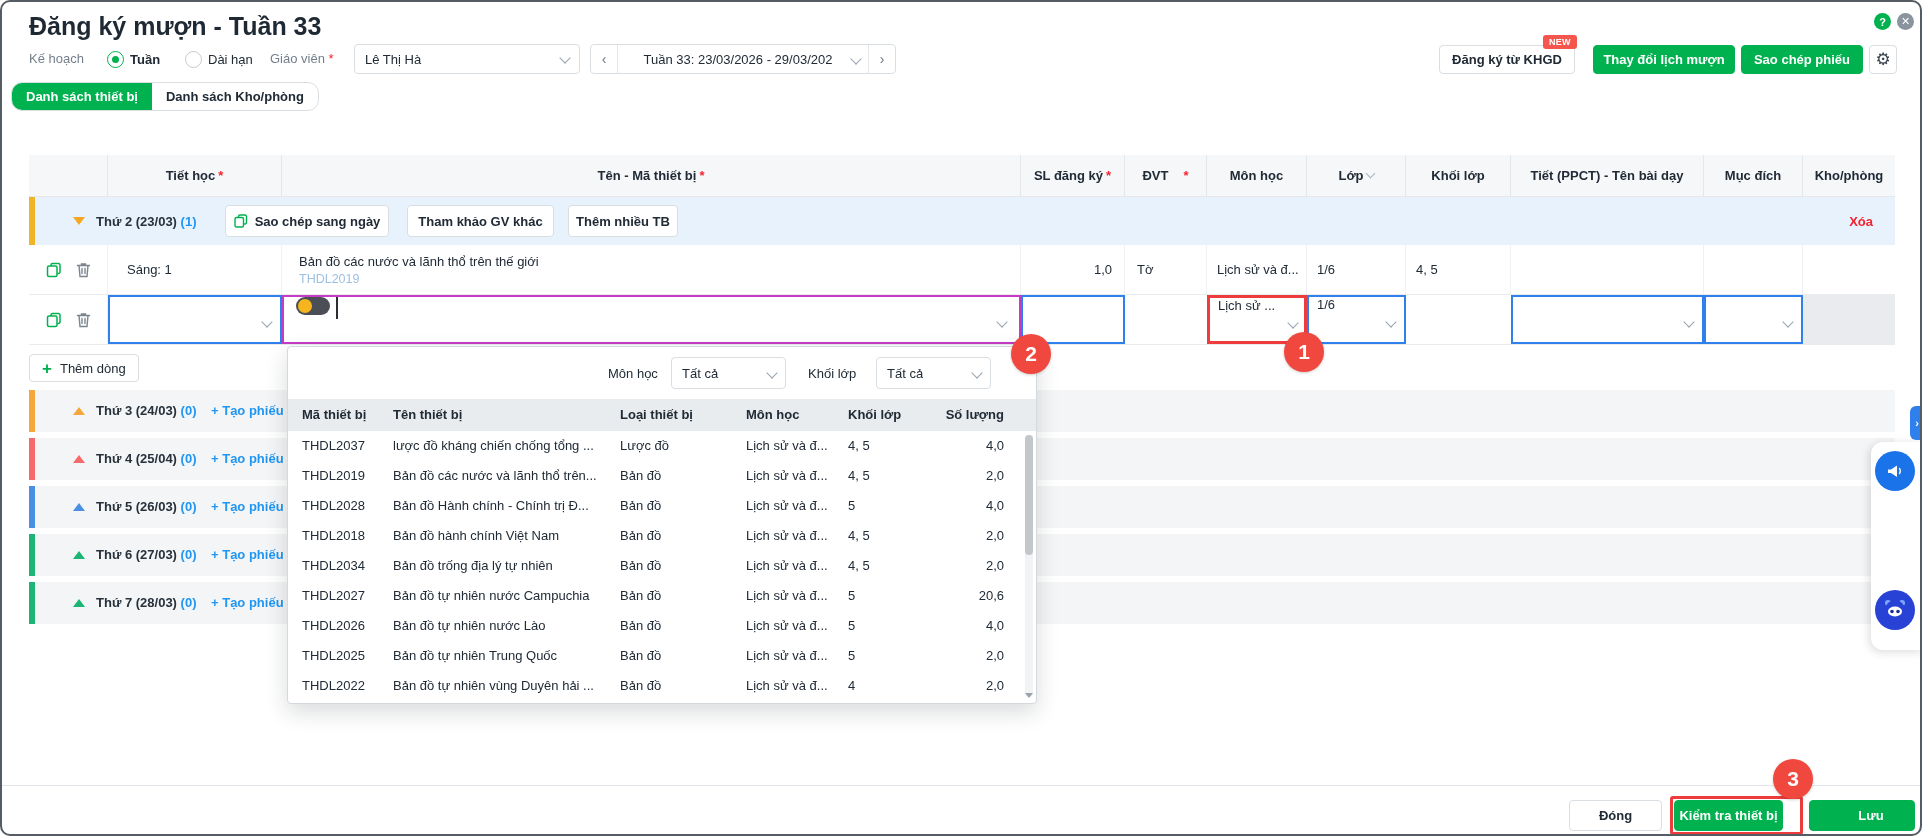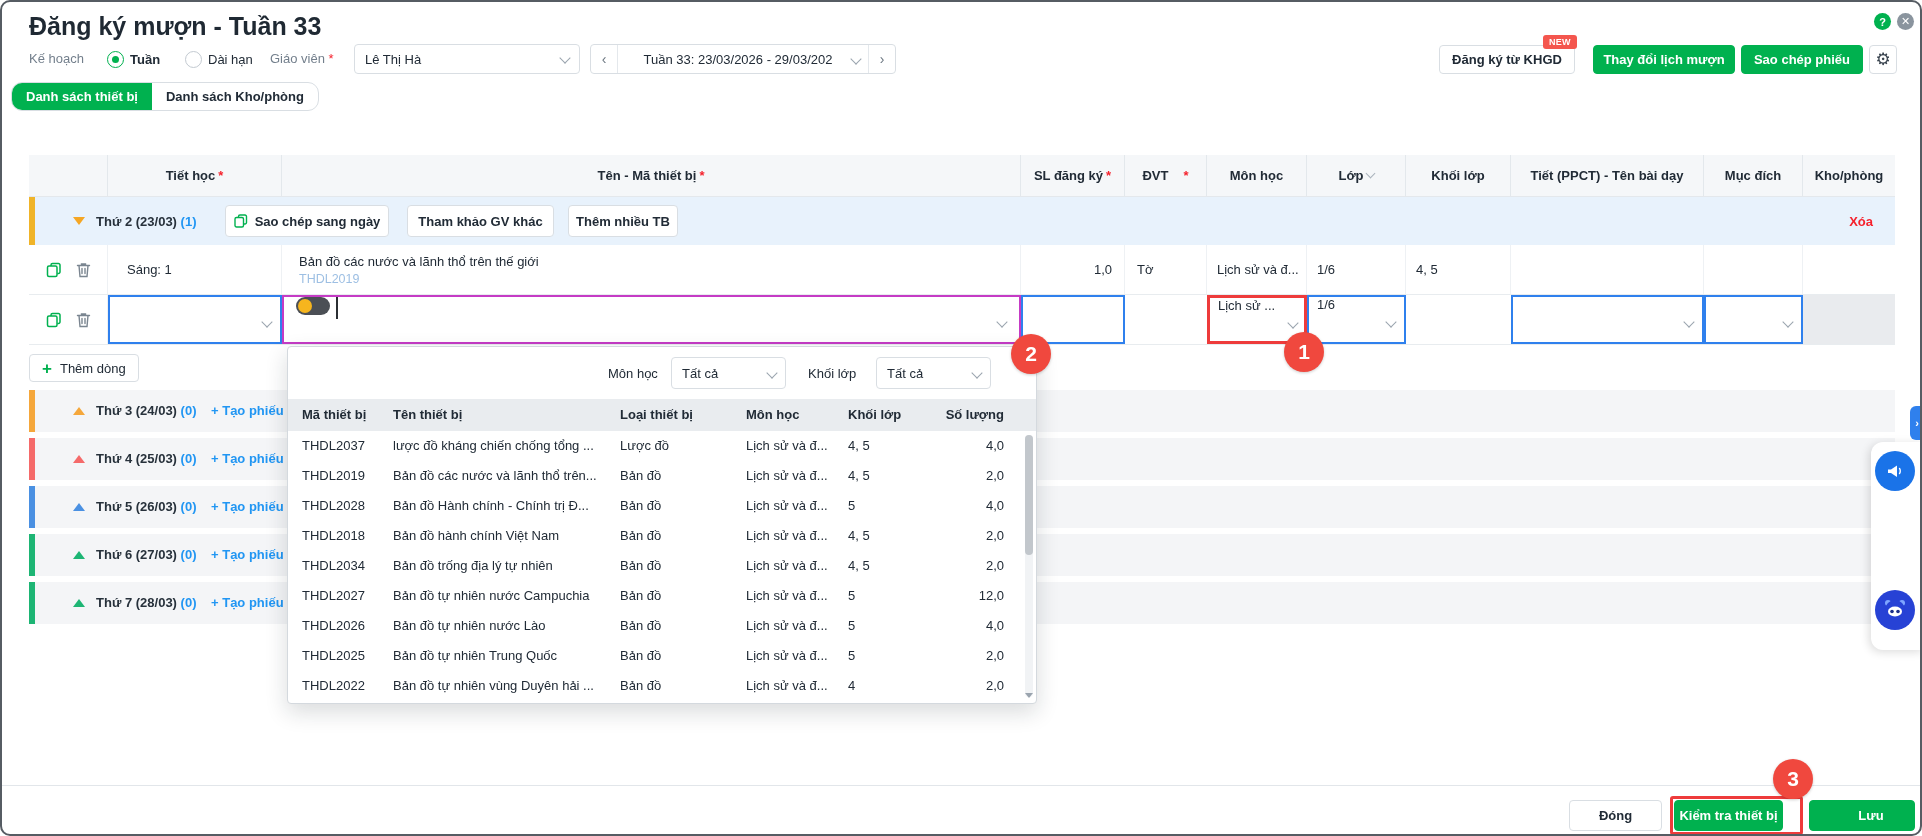--- a/index.html
+++ b/index.html
@@ -311,21 +311,21 @@
 
   <div class="stripe" style="top:388px;">
     <div class="daybar" style="background:#f5a73b;"></div>
     <div class="tri-up" style="border-bottom-color:#f5a73b;"></div>
     <div class="day-label" style="top:13px;"><span>Thứ 3 (24/03)</span> <span class="day-count">(0)</span></div>
     <div class="day-action" style="top:13px;">+ Tạo phiếu</div>
   </div>
   <div class="stripe" style="top:436px;">
     <div class="daybar" style="background:#f56a6a;"></div>
     <div class="tri-up" style="border-bottom-color:#f56a6a;"></div>
-    <div class="day-label" style="top:13px;"><span>Thứ 4 (25/03)</span> <span class="day-count">(0)</span></div>
+    <div class="day-label" style="top:13px;"><span>Thứ 4 (25/04)</span> <span class="day-count">(0)</span></div>
     <div class="day-action" style="top:13px;">+ Tạo phiếu</div>
   </div>
   <div class="stripe" style="top:484px;">
     <div class="daybar" style="background:#4a90e2;"></div>
     <div class="tri-up" style="border-bottom-color:#4a90e2;"></div>
     <div class="day-label" style="top:13px;"><span>Thứ 5 (26/03)</span> <span class="day-count">(0)</span></div>
     <div class="day-action" style="top:13px;">+ Tạo phiếu</div>
   </div>
   <div class="stripe" style="top:532px;">
     <div class="daybar" style="background:#1db574;"></div>
@@ -401,21 +401,21 @@
           <div class="pr-col x-subj">Lịch sử và đ...</div>
         <div class="pr-col x-grade">4, 5</div>
           <div class="pr-col x-qty">2,0</div>
       </div>
       <div class="pp-row">
         <div class="pr-col x-code">THDL2027</div>
           <div class="pr-col x-name">Bản đồ tự nhiên nước Campuchia</div>
         <div class="pr-col x-type">Bản đồ</div>
           <div class="pr-col x-subj">Lịch sử và đ...</div>
         <div class="pr-col x-grade">5</div>
-          <div class="pr-col x-qty">12,0</div>
+          <div class="pr-col x-qty">20,6</div>
       </div>
       <div class="pp-row">
         <div class="pr-col x-code">THDL2026</div>
           <div class="pr-col x-name">Bản đồ tự nhiên nước Lào</div>
         <div class="pr-col x-type">Bản đồ</div>
           <div class="pr-col x-subj">Lịch sử và đ...</div>
         <div class="pr-col x-grade">5</div>
           <div class="pr-col x-qty">4,0</div>
       </div>
       <div class="pp-row">

